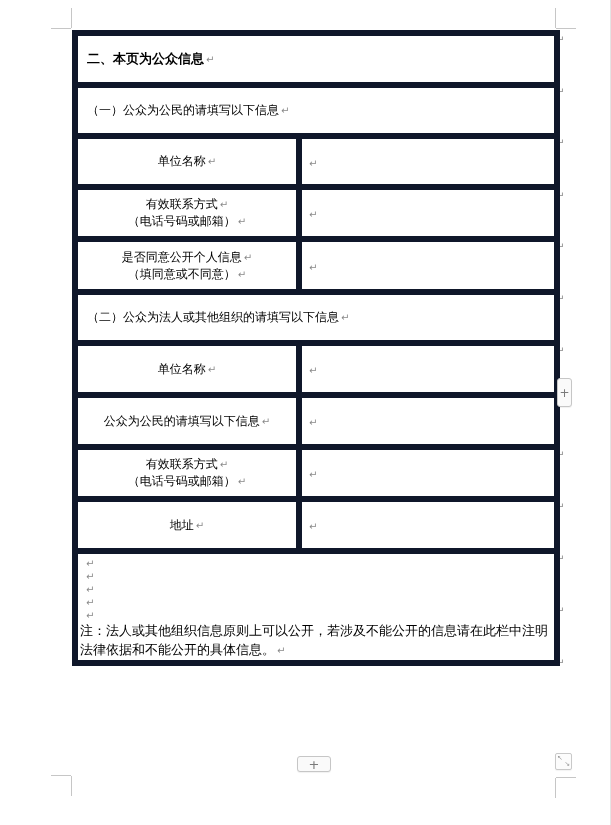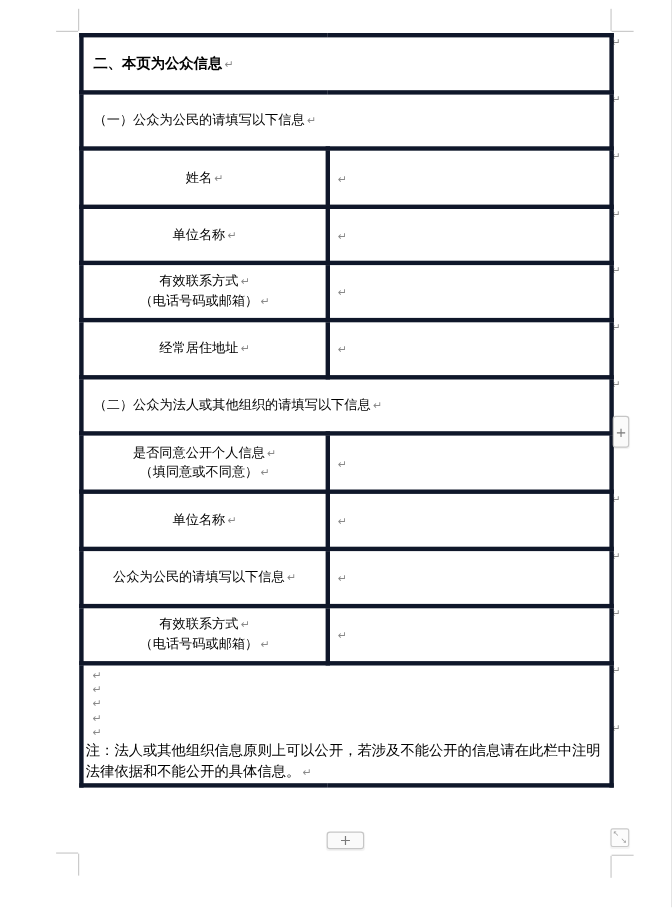--- a/index.html
+++ b/index.html
@@ -20,21 +20,21 @@
   
   .page-edge { position:absolute; right:0; top:0; width:1px; height:825px; background:#e4e4e4; }
 
   
   table.doc-table {
     position:absolute; left:72px; top:30px;
     width:482px;
     border-collapse:collapse; table-layout:fixed;
   }
   table.doc-table td {
-    border:4px solid #0f172a;
+    border:6px solid #0f172a;
     vertical-align:middle;
     overflow:hidden;
   }
   col.c-label { width:224px; }
   col.c-value { width:258px; }
 
   .title-cell { font-size:13px; font-weight:bold; padding-left:9px; }
   .section-cell { font-size:12px; padding-left:9px; }
   .label-cell { font-size:12px; text-align:center; line-height:17px; }
   .value-cell { padding-left:7px; }
@@ -134,73 +134,57 @@
       <span>二、本页为公众信息</span><span class="pmark">↵</span>
     </td>
   </tr>
 
   <tr style="height:51px;margin-top:22px;">
     <td class="section-cell" colspan="2">
       <span>（一）公众为公民的请填写以下信息</span><span class="pmark">↵</span>
     </td>
   </tr>
 
-  <tr style="height:53px;">
-    <td class="label-cell">
-      <div><span>姓名</span><span class="pmark">↵</span></div>
-    </td>
-    <td class="value-cell">
-      <span class="pmark">↵</span>
-    </td>
-  </tr>
 
   <tr style="height:51px;">
     <td class="label-cell">
       <div><span>单位名称</span><span class="pmark">↵</span></div>
     </td>
     <td class="value-cell">
       <span class="pmark">↵</span>
     </td>
   </tr>
 
   <tr style="height:52px;">
     <td class="label-cell">
       <div><span>有效联系方式</span><span class="pmark">↵</span></div>
       <div><span>（电话号码或邮箱）</span><span class="pmark">↵</span></div>
     </td>
     <td class="value-cell">
       <span class="pmark">↵</span>
     </td>
   </tr>
 
-  <tr style="height:52px;">
-    <td class="label-cell">
-      <div><span>经常居住地址</span><span class="pmark">↵</span></div>
+
+  <tr style="height:53px;">
+    <td class="label-cell">
+      <div><span>是否同意公开个人信息</span><span class="pmark">↵</span></div>
+      <div><span>（填同意或不同意）</span><span class="pmark">↵</span></div>
     </td>
     <td class="value-cell">
       <span class="pmark">↵</span>
     </td>
   </tr>
 
   <tr style="height:51px;">
     <td class="section-cell" colspan="2">
       <span>（二）公众为法人或其他组织的请填写以下信息</span><span class="pmark">↵</span>
     </td>
   </tr>
 
-  <tr style="height:53px;">
-    <td class="label-cell">
-      <div><span>是否同意公开个人信息</span><span class="pmark">↵</span></div>
-      <div><span>（填同意或不同意）</span><span class="pmark">↵</span></div>
-    </td>
-    <td class="value-cell">
-      <span class="pmark">↵</span>
-    </td>
-  </tr>
-
   <tr style="height:52px;padding-left:27px;">
     <td class="label-cell">
       <div><span>单位名称</span><span class="pmark">↵</span></div>
     </td>
     <td class="value-cell">
       <span class="pmark">↵</span>
     </td>
   </tr>
 
   <tr style="height:52px;">
@@ -215,20 +199,28 @@
   <tr style="height:52px;">
     <td class="label-cell">
       <div><span>有效联系方式</span><span class="pmark">↵</span></div>
       <div><span>（电话号码或邮箱）</span><span class="pmark">↵</span></div>
     </td>
     <td class="value-cell">
       <span class="pmark">↵</span>
     </td>
   </tr>
 
+  <tr style="height:52px;">
+    <td class="label-cell">
+      <div><span>地址</span><span class="pmark">↵</span></div>
+    </td>
+    <td class="value-cell">
+      <span class="pmark">↵</span>
+    </td>
+  </tr>
 
   <tr style="height:102px;">
     <td class="note-cell" colspan="2">
       <div class="note-empty-line"><span class="pmark">↵</span></div>
       <div class="note-empty-line"><span class="pmark">↵</span></div>
       <div class="note-empty-line"><span class="pmark">↵</span></div>
       <div class="note-empty-line"><span class="pmark">↵</span></div>
       <div class="note-empty-line"><span class="pmark">↵</span></div>
       <div class="note-text">
         <span>注：法人或其他组织信息原则上可以公开，若涉及不能公开的信息请在此栏中注明法律依据和不能公开的具体信息。</span><span class="pmark">↵</span>

